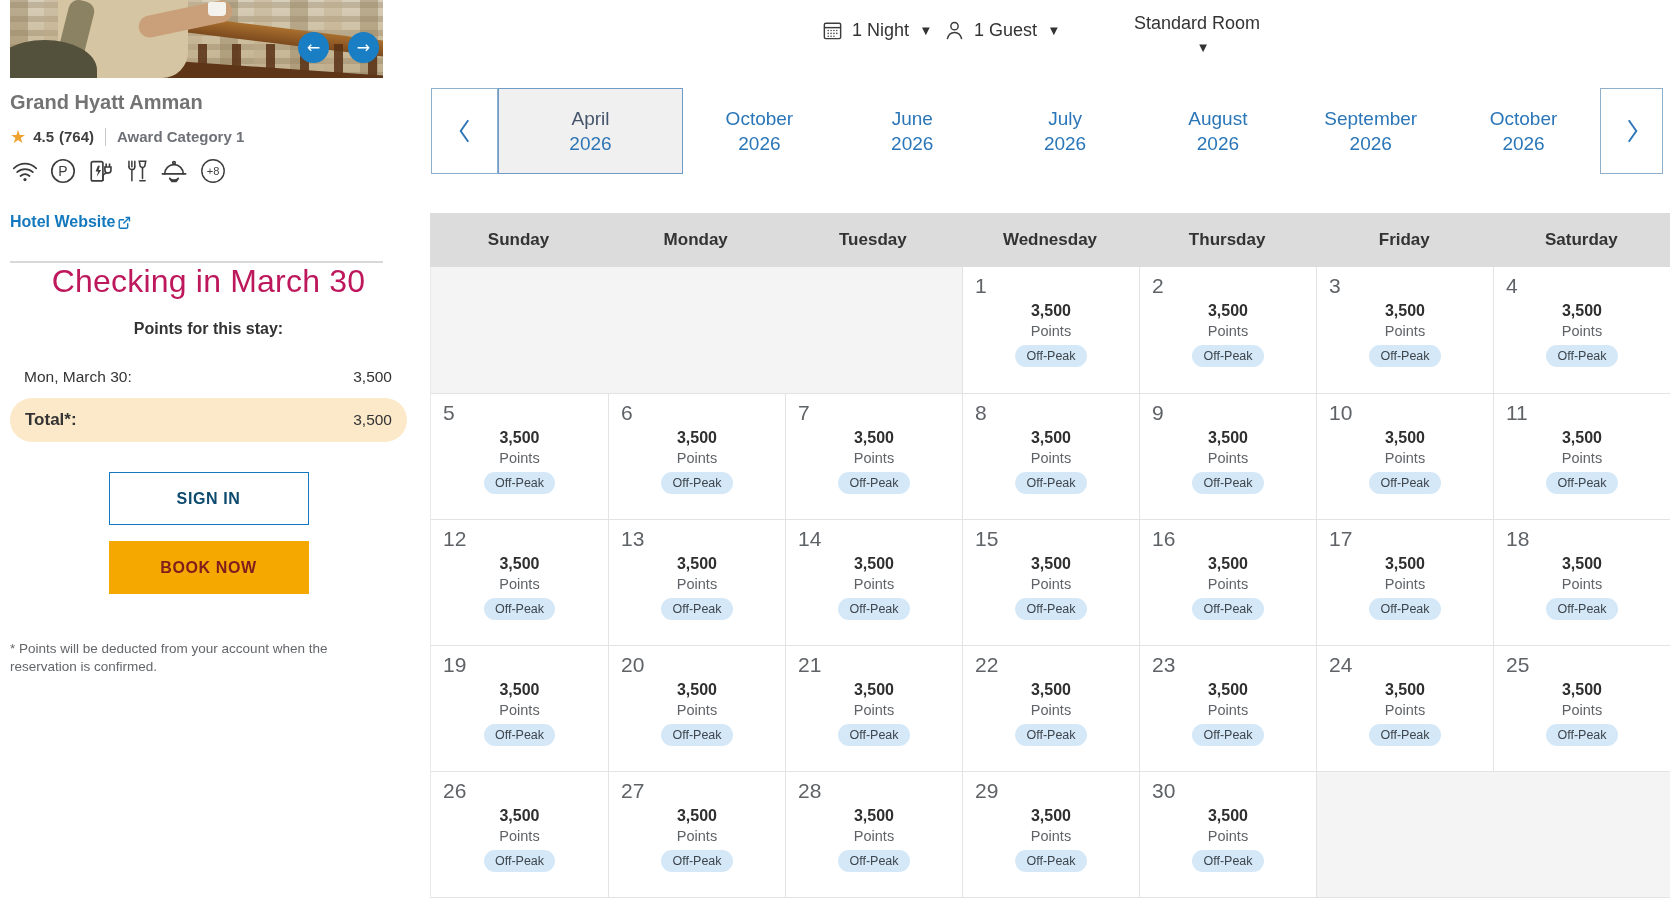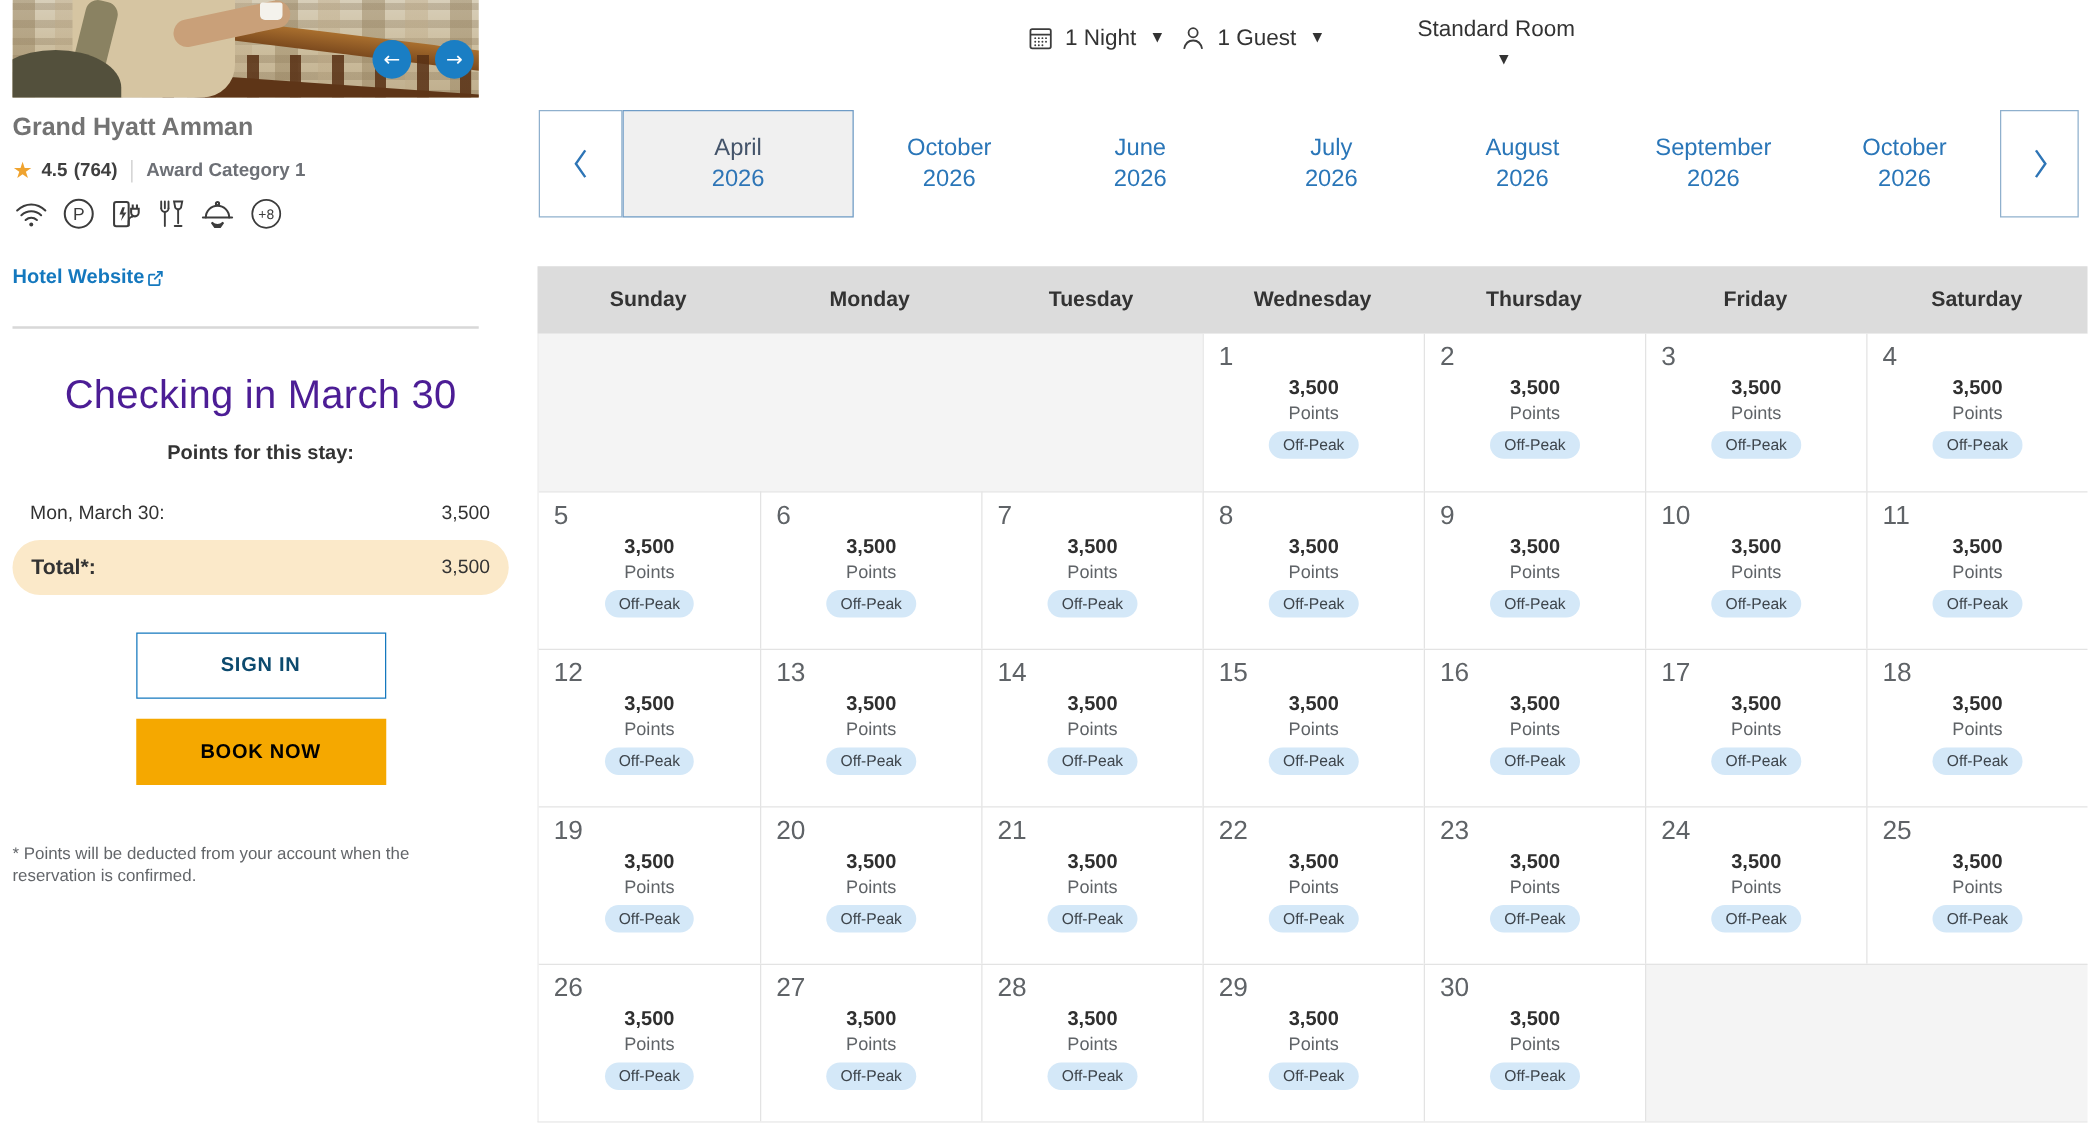--- a/index.html
+++ b/index.html
@@ -49,36 +49,36 @@
   .award { font-weight:700; color:#6d7076; }
 
   .amenities { margin-top:10px; display:flex; align-items:center; gap:9px; }
   .amenities svg { display:block; }
 
   .website { margin-top:28px; display:inline-flex; align-items:center; gap:0;
     color:#1478be; font-size:16px; text-decoration:none; cursor:pointer;font-weight:bold; }
 
   .sb-divider { margin-top:30px; border-top:2px solid #d8d8d8; width:373px; }
 
-  .checkin-title { margin-top:34px; text-align:center; font-size:32px; font-weight:400;
-    color:#4c1d95; letter-spacing:.2px; }
+  .checkin-title { text-align:center; font-size:32px; font-weight:400;
+    color:#be185d; letter-spacing:.2px; }
   .points-sub { margin-top:20px; text-align:center; font-size:16px; font-weight:700; color:#333; }
 
   .date-row { margin:30px 15px 0 14px; display:flex; justify-content:space-between;
     font-size:15.5px; color:#333; }
   .total-row { margin-top:12px; height:44px; background:#fbe9c9; border-radius:24px;
     display:flex; align-items:center; justify-content:space-between; padding:0 15px; }
   .total-label { font-weight:700; font-size:17px; color:#333; }
   .total-val { font-size:15.5px; color:#333; }
 
   .btn { width:200px; height:53px; display:flex; align-items:center; justify-content:center;
     font-family:"Liberation Sans", sans-serif; font-weight:700; font-size:16px;
     letter-spacing:.6px; cursor:pointer; }
   .btn-signin { margin:30px auto 0; background:#fff; border:1px solid #1478be; color:#0c4a6e; }
-  .btn-book { margin:16px auto 0; background:#f5a800; border:none; color:#000000; }
+  .btn-book { margin:16px auto 0; background:#f5a800; border:none; color:#7f1d1d; }
 
   .footnote { margin-top:46px; width:368px; font-size:13.5px; color:#63666a; line-height:1.35; }
 
   
   .tb { position:absolute; top:13px; height:34px; display:flex; align-items:center; gap:8px;
     font-size:18px; color:#333; cursor:pointer; }
   .tb .caret { font-family:"DejaVu Sans", sans-serif; font-size:10px; color:#333; margin-left:5px; }
   #tb-nights { left:821px; }
   #tb-guests { left:943px; }
   #tb-room   { left:1134px;flex-direction:column; }

